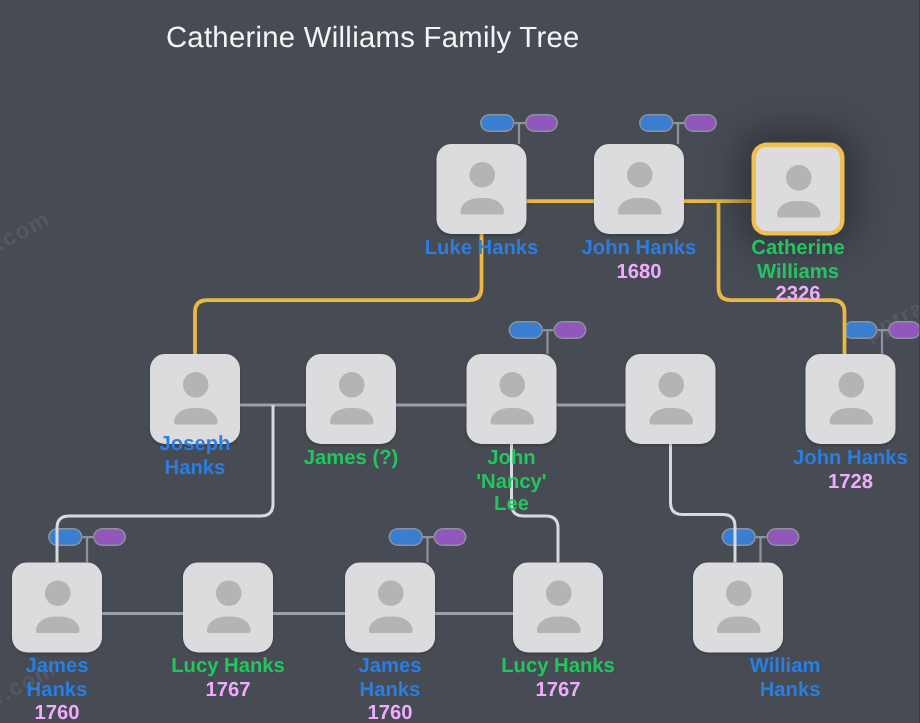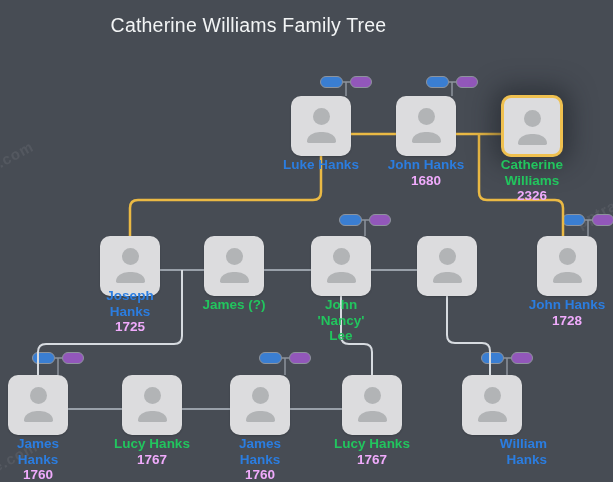--- a/index.html
+++ b/index.html
@@ -170,21 +170,20 @@
     <div class="pyear">1680</div>
   </div>
   <div class="plabel" style="left:477px;top:157px;">
     <div class="pname female">Catherine
 Williams</div>
     <div class="pyear">2326</div>
   </div>
   <div class="plabel" style="left:75px;top:288px;">
     <div class="pname male">Joseph
 Hanks</div>
-    <div class="pyear">1725</div>
   </div>
   <div class="plabel" style="left:179px;top:297px;">
     <div class="pname female">James (?)</div>
   </div>
   <div class="plabel" style="left:286px;top:297px;">
     <div class="pname female">John
 'Nancy'
 Lee</div>
   </div>
   <div class="plabel" style="left:512px;top:297px;">

